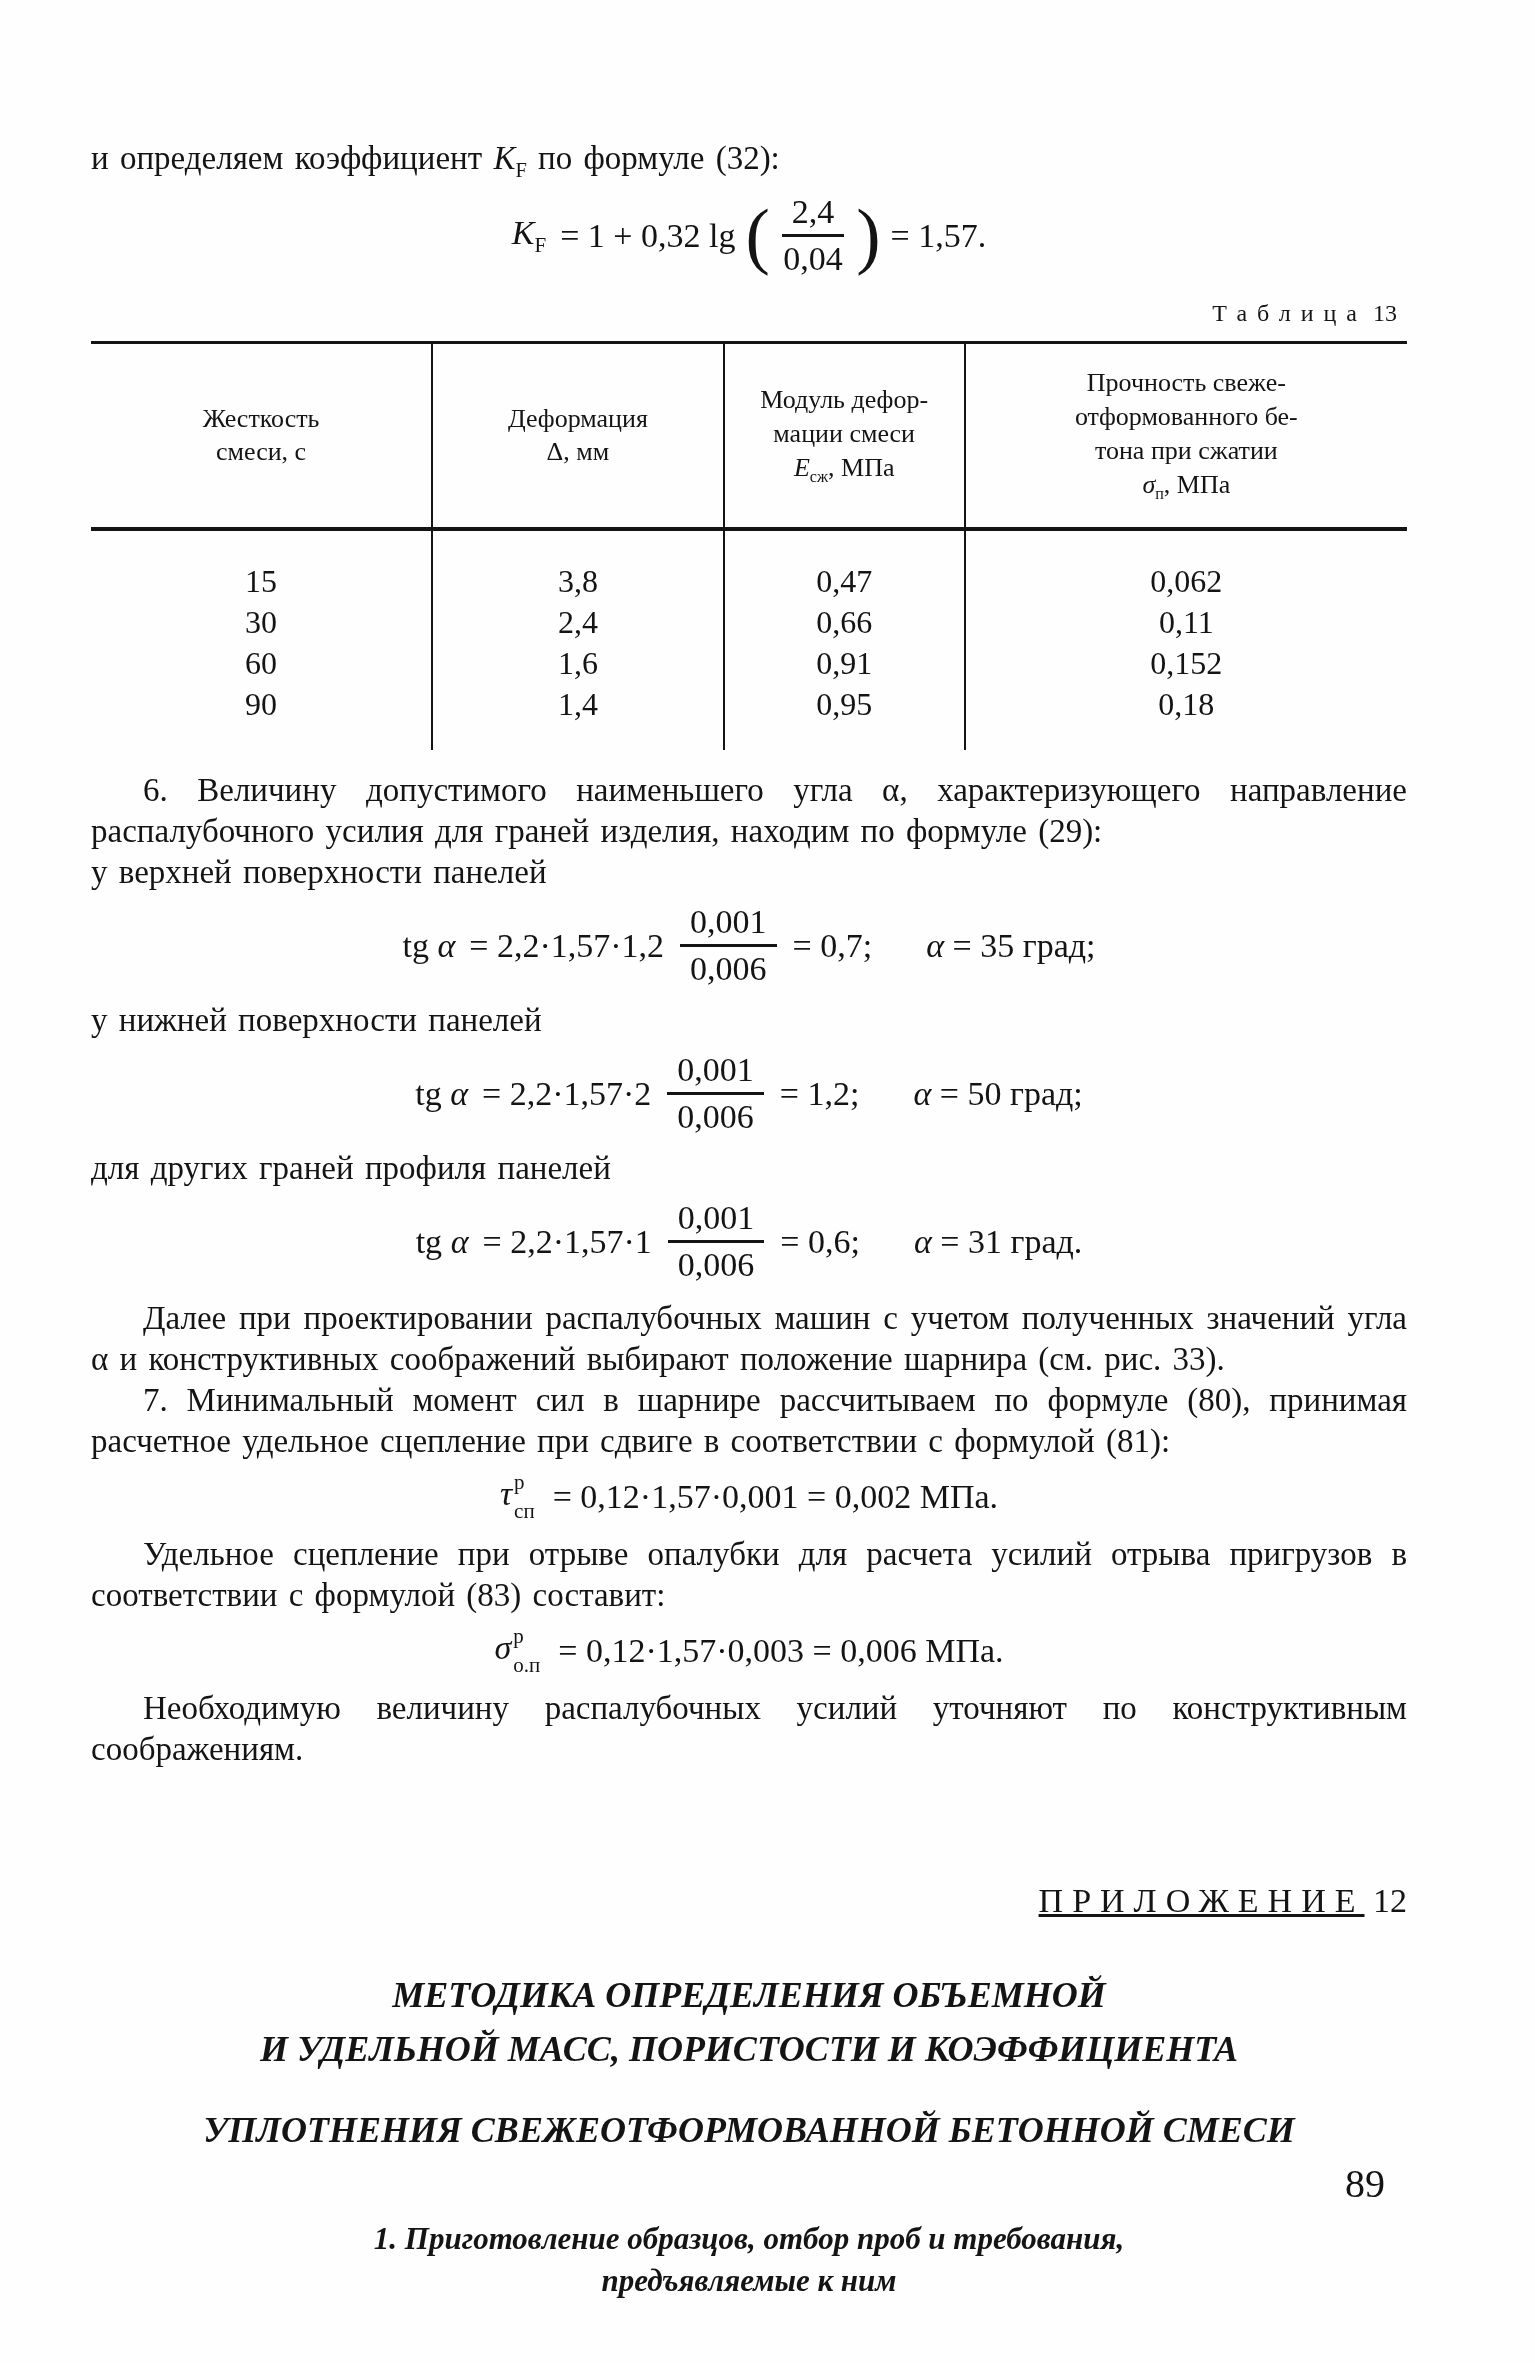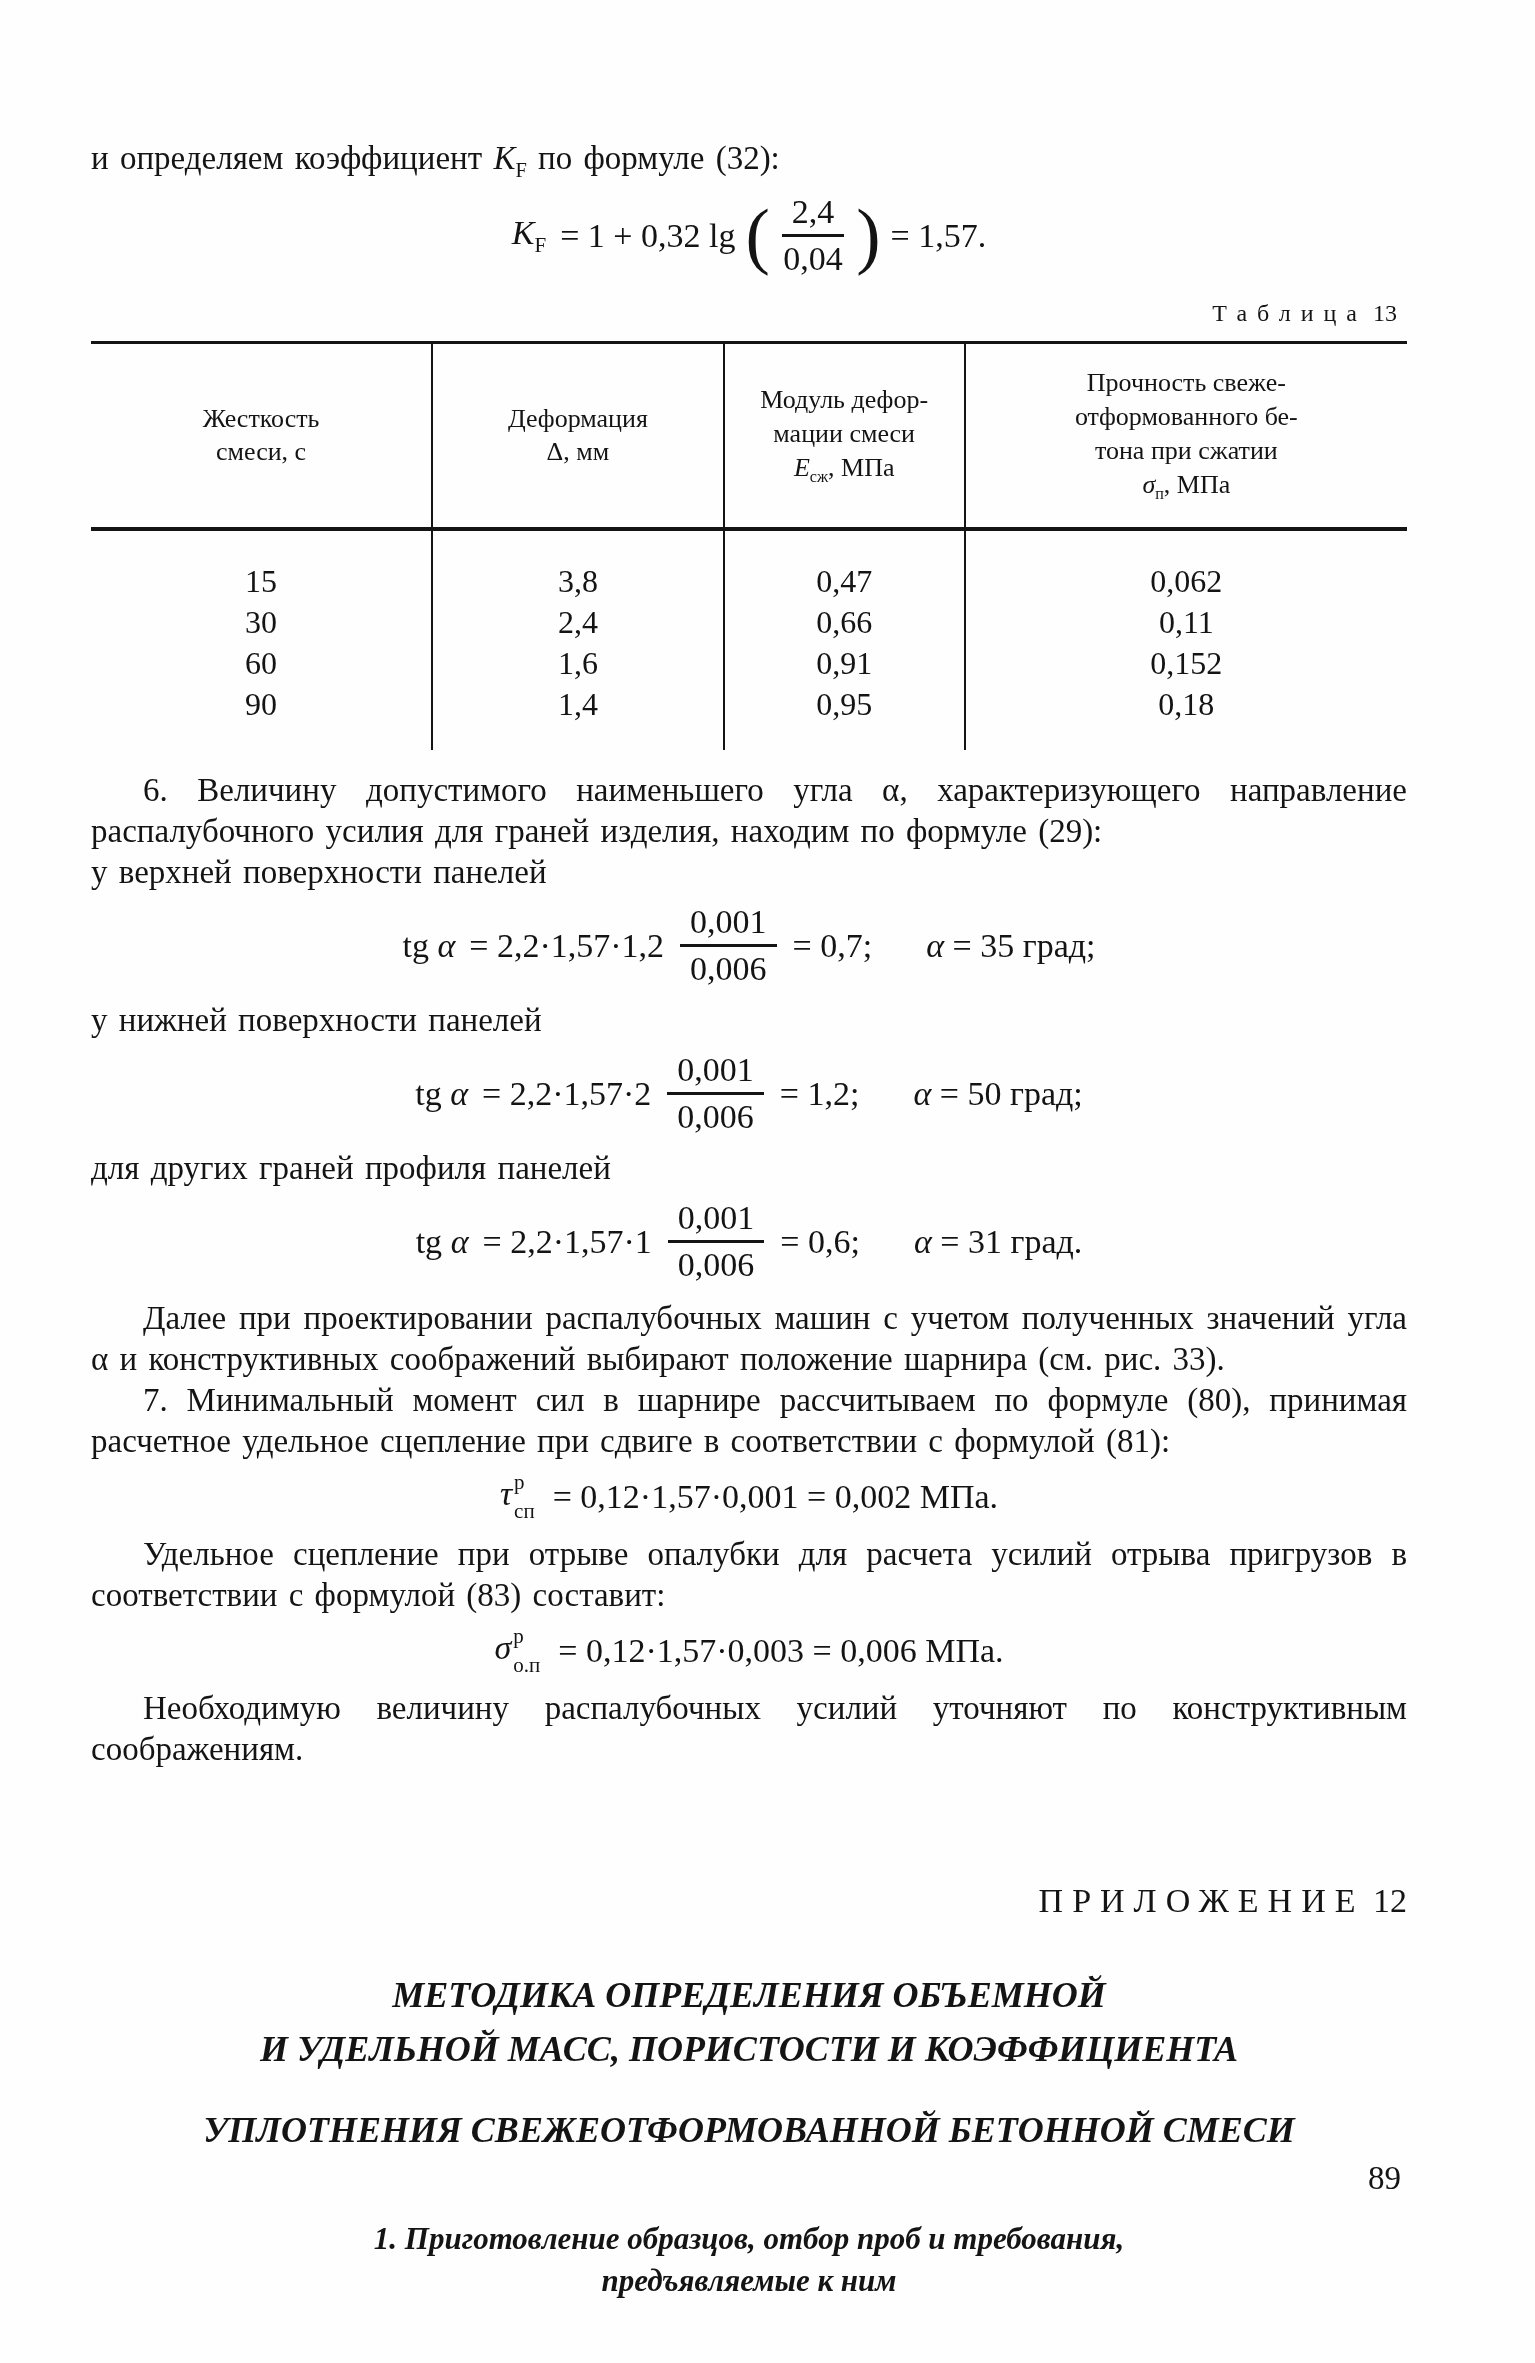--- a/index.html
+++ b/index.html
@@ -99,43 +99,43 @@
   .c1 { width: 26%; } .c2 { width: 22%; } .c3 { width: 18%; } .c4 { width: 34%; }
 
   .label-line { margin: 6px 0 0 0; }
 
   
   .appendix-label {
     text-align: right;
     font-size: 34px;
     margin-top: 112px;
   }
-  .appendix-word { letter-spacing: 9px; }
+  .appendix-word { letter-spacing: 9px; text-decoration: underline; }
   .appendix-title {
     text-align: center;
     font-style: italic;
     font-weight: bold;
     font-size: 36px;
     line-height: 1.52;
     margin-top: 48px;
   }
   .appendix-title .t3 { display: block; margin-top: 26px; }
   .appendix-subtitle {
     text-align: center;
     font-style: italic;
     font-weight: bold;
     font-size: 31px;
     line-height: 1.35;
     margin-top: 60px;
   }
   .page-number {
     position: absolute;
     top: 2160px;
-    right: 134px;
-    font-size: 33px;
+    right: 150px;
+    font-size: 40px;
   }
 </style>
 </head>
 <body>
 
 <div class="page">
 
   <p class="body-text para noindent"><span>и определяем коэффициент </span><span class="var">K</span><sub>F</sub><span> по формуле (32):</span></p>
 
   <div class="formula">

